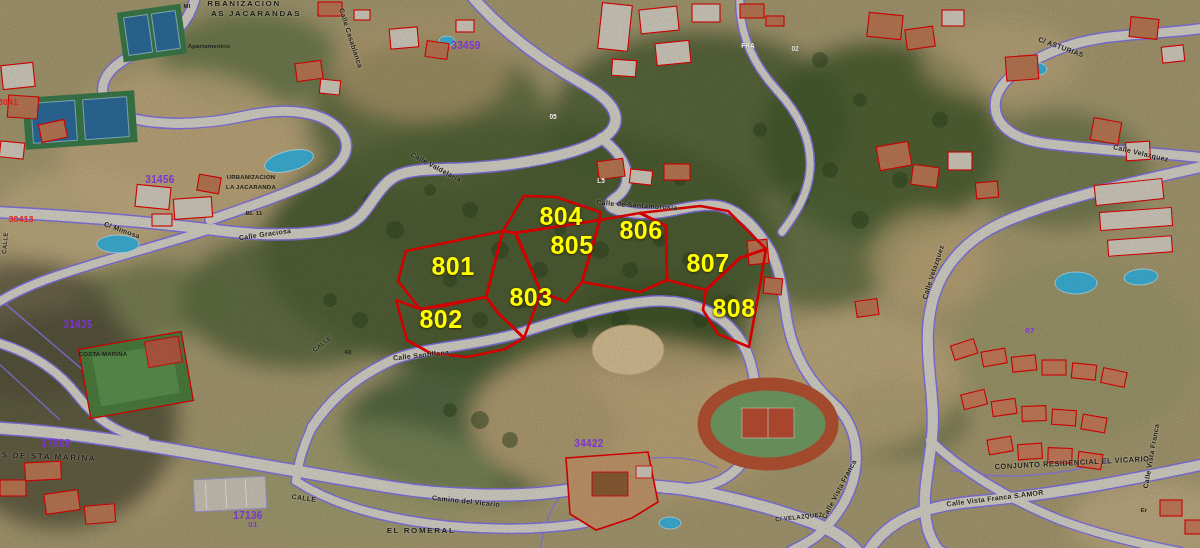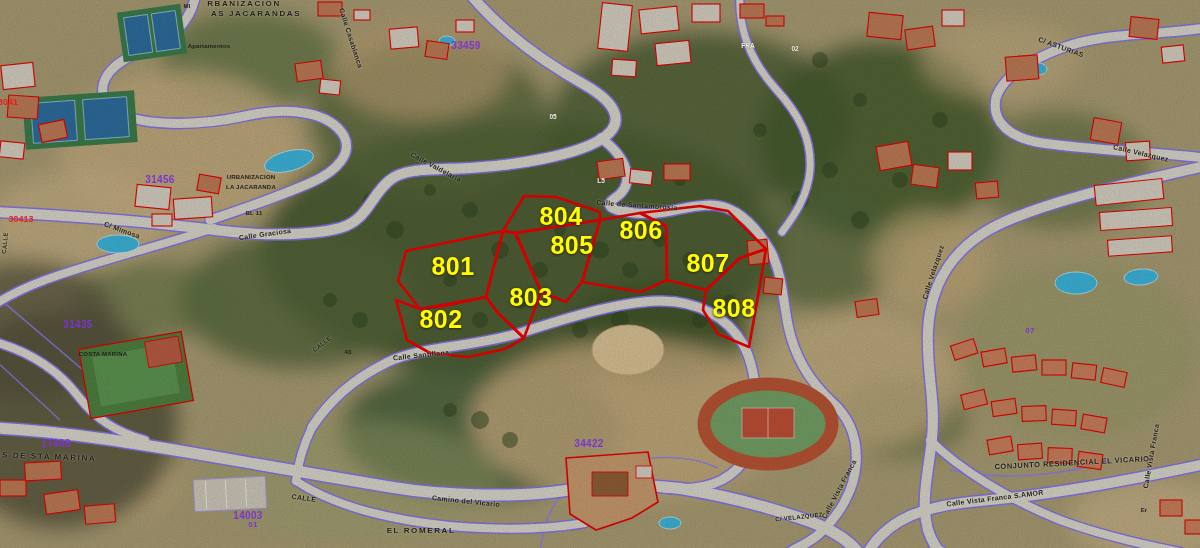--- a/index.html
+++ b/index.html
@@ -299,21 +299,21 @@
     <span class="lbl area" style="left: 244px; top: 4px; transform: translate(-50%, -50%) rotate(0deg);">RBANIZACION</span>
     <span class="lbl area" style="left: 256px; top: 14px; transform: translate(-50%, -50%) rotate(0deg);">AS JACARANDAS</span>
     <span class="lbl area" style="left: 421px; top: 531px; transform: translate(-50%, -50%) rotate(0deg);">EL ROMERAL</span>
     <span class="lbl area" style="left: 1072px; top: 463px; transform: translate(-50%, -50%) rotate(-3deg); font-size: 7.5px; letter-spacing: 0.5px;">CONJUNTO RESIDENCIAL EL VICARIO</span>
     <span class="lbl area" style="left: 42px; top: 457px; transform: translate(-50%, -50%) rotate(2deg);">NES DE STA MARINA</span>
     <span class="lbl ref" style="left: 466px; top: 46px; transform: translate(-50%, -50%) rotate(0deg);">33459</span>
     <span class="lbl ref" style="left: 160px; top: 180px; transform: translate(-50%, -50%) rotate(0deg);">31456</span>
     <span class="lbl ref" style="left: 78px; top: 325px; transform: translate(-50%, -50%) rotate(0deg);">31435</span>
     <span class="lbl ref" style="left: 589px; top: 444px; transform: translate(-50%, -50%) rotate(0deg);">34422</span>
     <span class="lbl ref" style="left: 56px; top: 444px; transform: translate(-50%, -50%) rotate(0deg);">17608</span>
-    <span class="lbl ref" style="left: 248px; top: 516px; transform: translate(-50%, -50%) rotate(0deg);">14003</span>
+    <span class="lbl ref" style="left: 248px; top: 516px; transform: translate(-50%, -50%) rotate(0deg);">17136</span>
     <span class="lbl ref" style="left: 253px; top: 525px; transform: translate(-50%, -50%) rotate(0deg); font-size: 8px;">01</span>
     <span class="lbl ref" style="left: 1030px; top: 331px; transform: translate(-50%, -50%) rotate(0deg); font-size: 8px;">07</span>
     <span class="lbl refred" style="left: 21px; top: 219px; transform: translate(-50%, -50%) rotate(0deg);">30413</span>
     <span class="lbl refred" style="left: 8px; top: 102px; transform: translate(-50%, -50%) rotate(0deg);">3041</span>
     <span class="lbl tiny" style="left: 251px; top: 177px; transform: translate(-50%, -50%) rotate(0deg);">URBANIZACION</span>
     <span class="lbl tiny" style="left: 251px; top: 187px; transform: translate(-50%, -50%) rotate(0deg);">LA JACARANDA</span>
     <span class="lbl tiny" style="left: 187px; top: 6px; transform: translate(-50%, -50%) rotate(0deg);">MI</span>
     <span class="lbl tiny" style="left: 209px; top: 46px; transform: translate(-50%, -50%) rotate(0deg);">Apartamentos</span>
     <span class="lbl tiny" style="left: 254px; top: 213px; transform: translate(-50%, -50%) rotate(0deg);">BL 11</span>
     <span class="lbl tiny" style="left: 348px; top: 352px; transform: translate(-50%, -50%) rotate(0deg);">43</span>

